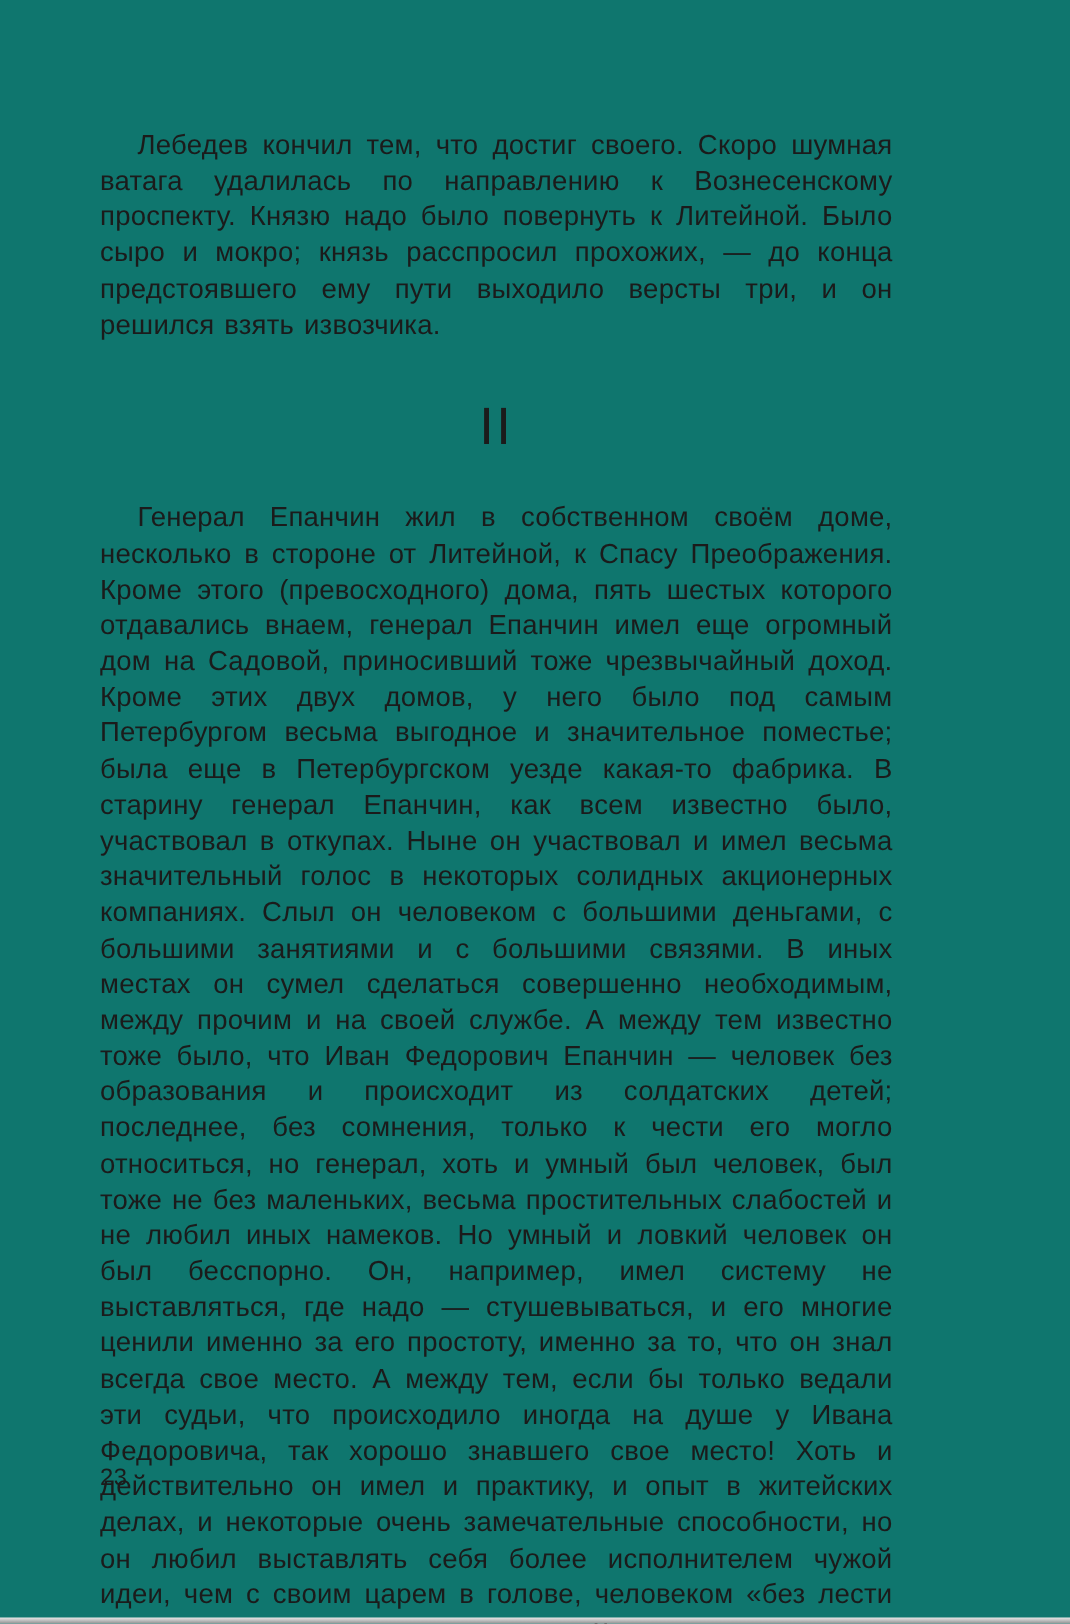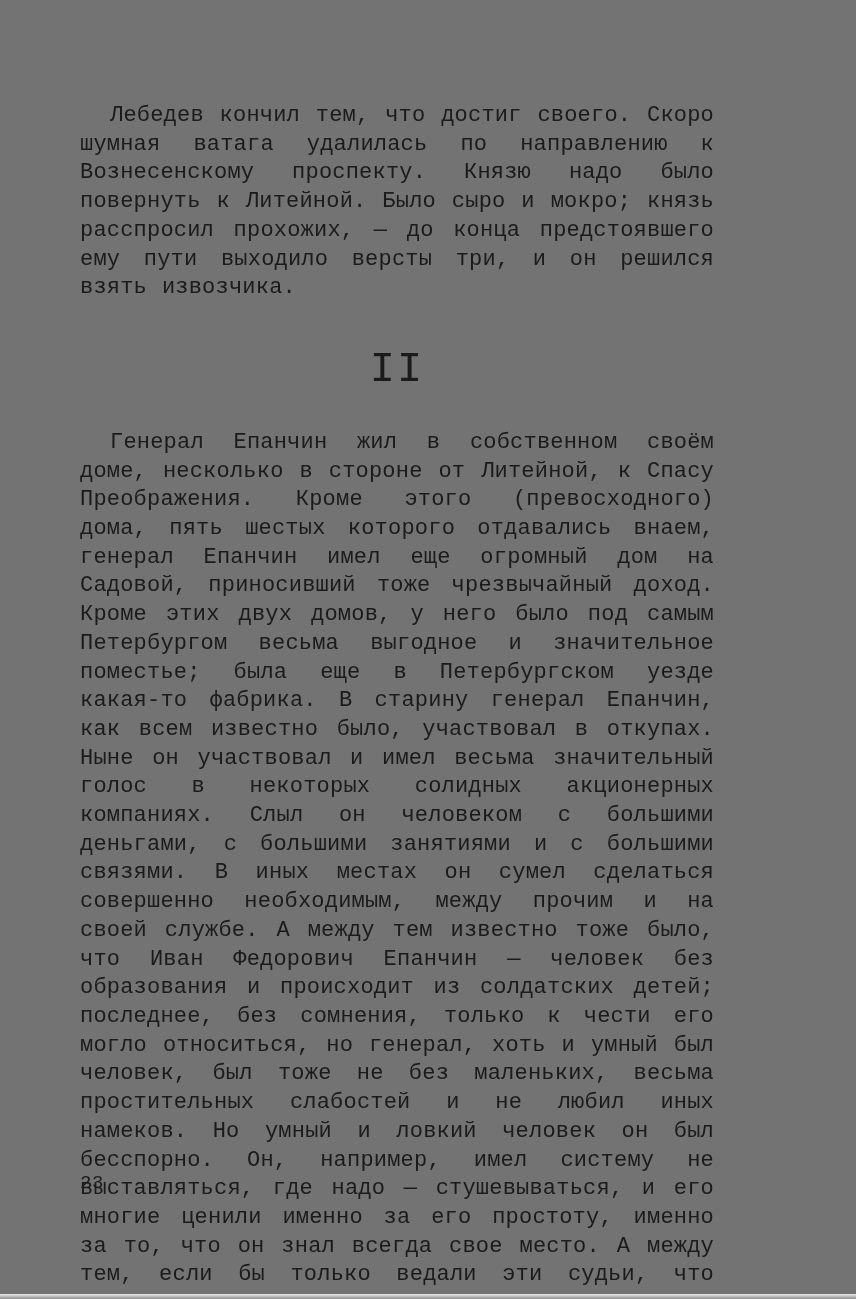--- a/index.html
+++ b/index.html
@@ -5,24 +5,24 @@
   html, body {
     margin: 0;
     padding: 0;
     background: #f4f4f4;
   }
   .book-page {
     position: relative;
     width: 856px;
     height: 1299px;
     margin: 0 auto;
-    background: #737373;
+    background: #0f766e;
     overflow: hidden;
     box-sizing: border-box;
-    font-family: Liberation Mono, monospace;
+    font-family: Liberation Sans, sans-serif;
     color: #1b1b1b;
   }
   .text-block {
     position: absolute;
     left: 80px;
     top: 102px;
     width: 634px;
   }
   .para {
     margin: 0;

